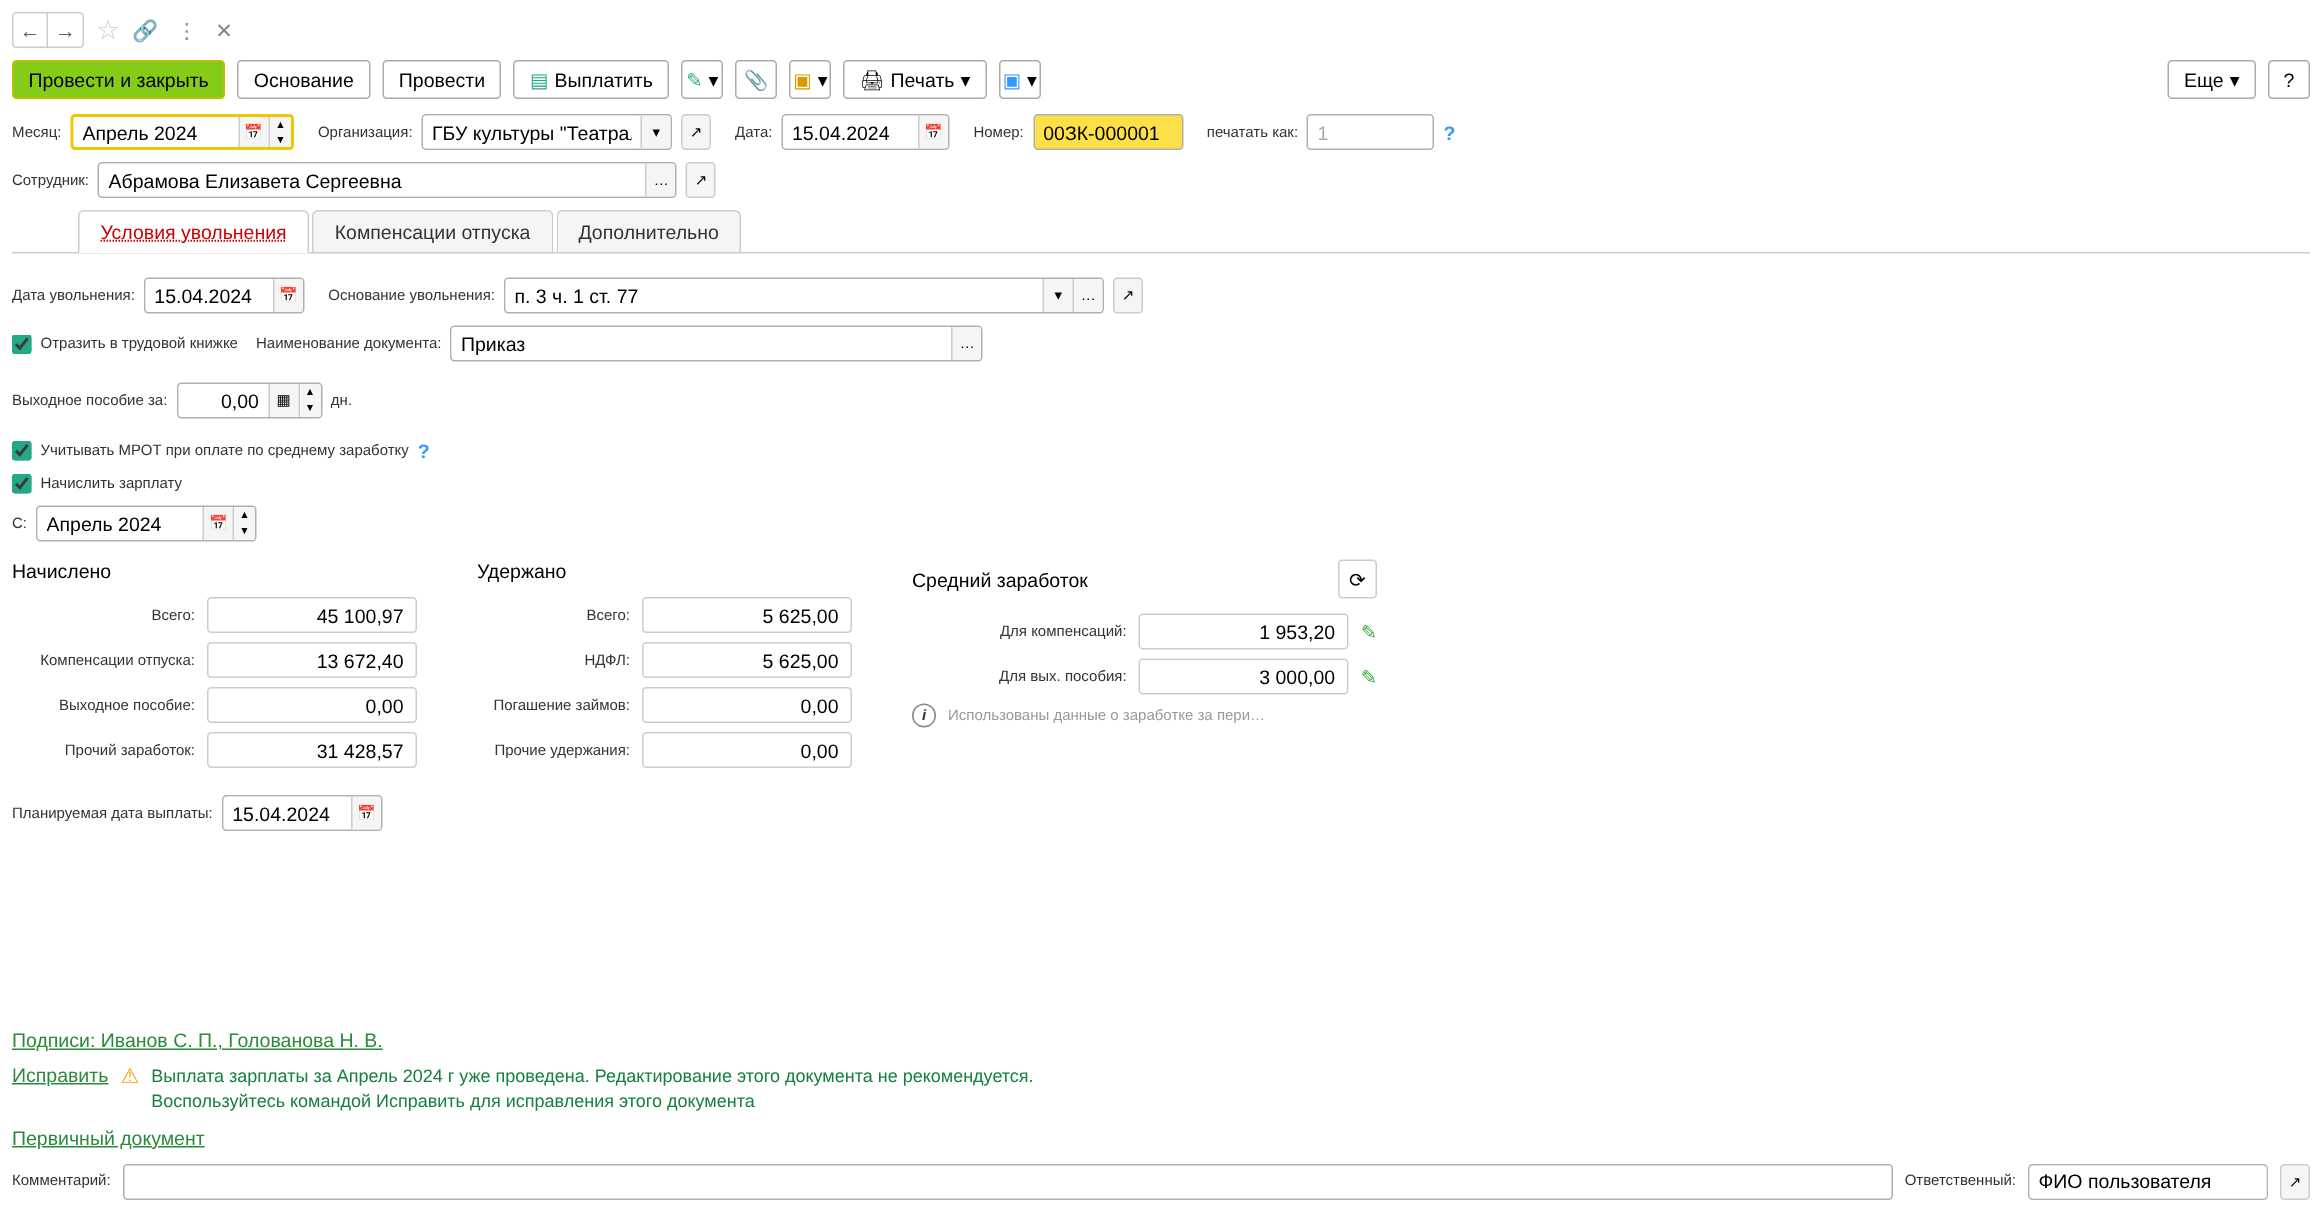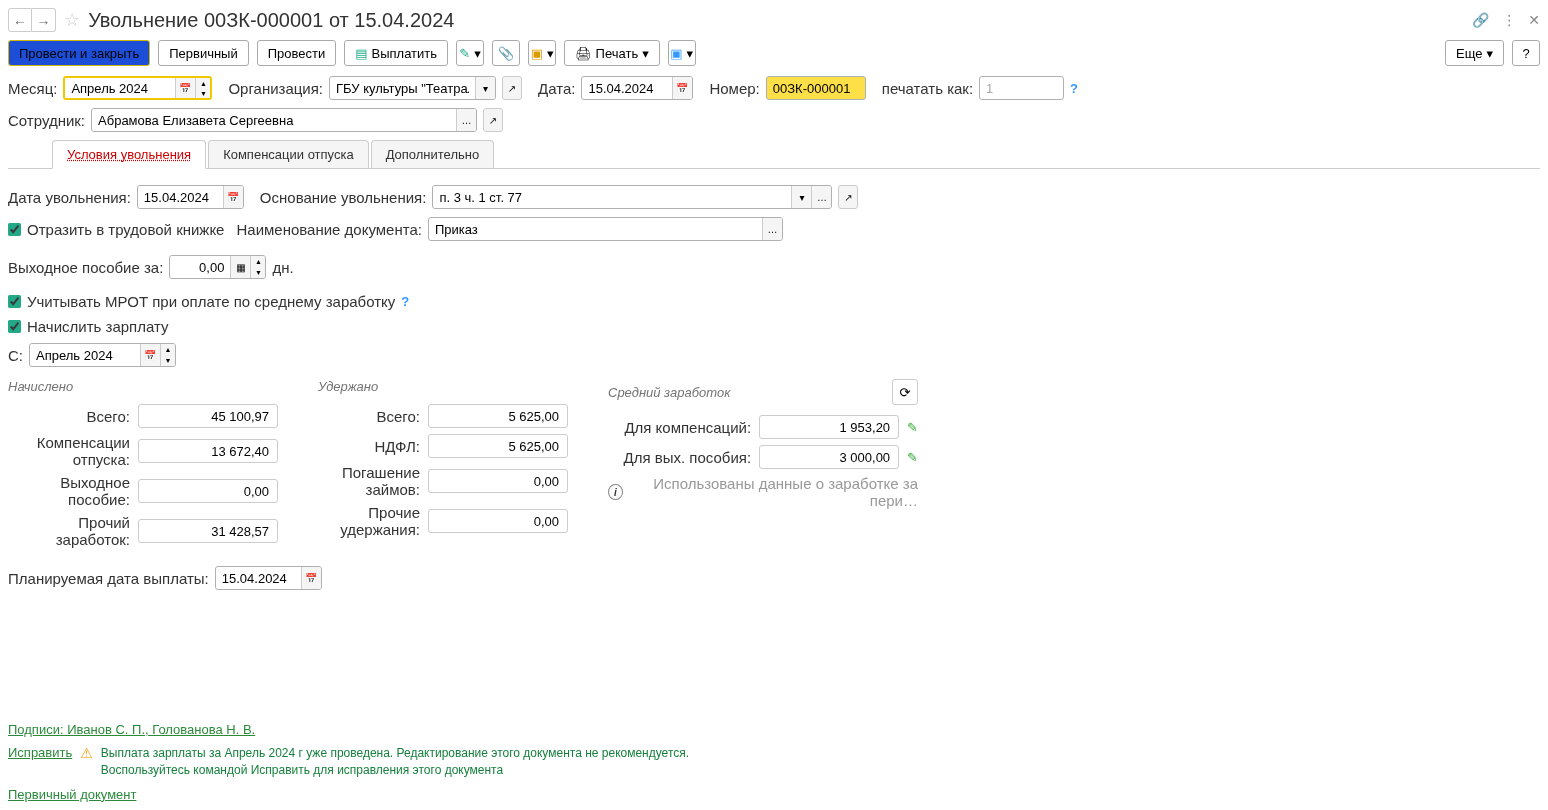--- a/index.html
+++ b/index.html
@@ -7,39 +7,39 @@
 .header { display: flex; align-items: center; margin-bottom: 8px; }
 .nav-btn { width: 24px; height: 24px; border: 1px solid #ccc; background: #fff; display: inline-flex; align-items: center; justify-content: center; cursor: pointer; font-size: 14px; color: #666; }
 .nav-btn:first-child { border-radius: 3px 0 0 3px; }
 .nav-btn:nth-child(2) { border-radius: 0 3px 3px 0; border-left: none; }
 .star-icon { margin: 0 8px; color: #ccc; font-size: 18px; cursor: pointer; }
 .title { font-size: 20px; font-weight: normal; flex: 1; }
 .header-right { display: flex; gap: 12px; align-items: center; }
 .icon-btn { cursor: pointer; color: #888; font-size: 14px; }
 .toolbar { display: flex; gap: 8px; align-items: center; margin-bottom: 10px; }
 .btn { height: 26px; padding: 0 10px; border: 1px solid #aaa; border-radius: 3px; background: #fff; cursor: pointer; font-size: 13px; display: inline-flex; align-items: center; gap: 4px; }
-.btn-primary { background: #1d4ed8; border-color: #d4b800; }
+.btn-primary { background: #84cc16; border-color: #d4b800; }
 .btn-icon-only { width: 28px; padding: 0; justify-content: center; }
 .btn-more { margin-left: auto; text-align: center; }
 .form-row { display: flex; align-items: center; gap: 6px; margin-bottom: 8px; }
-.label { font-size: 15px; }
+.label { font-size: 10px; }
 .input { height: 24px; border: 1px solid #b0b0b0; border-radius: 3px; padding: 0 6px; font-size: 13px; }
 .input-group { display: flex; border: 1px solid #b0b0b0; border-radius: 3px; overflow: hidden; height: 24px; }
 .input-group .input { border: none; height: 100%; }
 .input-group .ig-btn { width: 20px; border: none; border-left: 1px solid #ccc; background: #f5f5f5; cursor: pointer; display: flex; align-items: center; justify-content: center; font-size: 10px; }
 .tabs { display: flex; border-bottom: 1px solid #ccc; margin-bottom: 12px; padding-left: 44px; }
 .tab { padding: 6px 14px; border: 1px solid #ccc; border-bottom: none; background: #f5f5f5; cursor: pointer; font-size: 13px; border-radius: 4px 4px 0 0; margin-right: 2px; }
 .tab.active { background: #fff; border-bottom: 1px solid #fff; margin-bottom: -1px; color: #c00; text-decoration: underline dotted; }
 .content { padding: 4px 0; }
 .checkbox-row { display: flex; align-items: center; gap: 6px; margin-bottom: 8px; }
 .checkbox { accent-color: #2a8; }
 .help-icon { color: #39f; cursor: pointer; font-weight: bold; }
 .summary { display: flex; gap: 40px; margin-top: 12px; margin-bottom: 12px; }
 .summary-col { }
-.summary-header { color: #737373; font-size: 13px; margin-bottom: 10px; display: block; font-style: italic; }
+.summary-header { color: #000000; font-size: 13px; margin-bottom: 10px; display: block; }
 .summary-row { display: flex; align-items: center; gap: 8px; margin-bottom: 6px; justify-content: flex-end; }
 .summary-row .label { text-align: right; }
 .summary-input { width: 140px; height: 24px; border: 1px solid #ccc; border-radius: 3px; padding: 0 8px; text-align: right; font-size: 13px; background: #fff; }
 .pencil-icon { color: #3a3; cursor: pointer; }
 .info-icon { width: 16px; height: 16px; border: 1px solid #888; border-radius: 50%; display: inline-flex; align-items: center; justify-content: center; font-size: 10px; font-style: italic; font-weight: bold; }
 .refresh-btn { width: 26px; height: 26px; border: 1px solid #ccc; border-radius: 3px; background: #fff; cursor: pointer; display: flex; align-items: center; justify-content: center; }
 .footer { margin-top: auto; }
 .link { color: #2a8a3a; text-decoration: underline; cursor: pointer; }
 .warning-row { display: flex; align-items: flex-start; gap: 8px; margin: 8px 0; }
 .warning-icon { color: #f90; font-size: 14px; }
@@ -51,31 +51,30 @@
 .spinner-btns button { height: 11px; width: 14px; border: none; background: #f5f5f5; font-size: 7px; cursor: pointer; line-height: 1; }
 .group-highlighted { border: 2px solid #f0c800; }
 </style>
 </head>
 <body>
 
 <div class="header">
   <button class="nav-btn">←</button>
   <button class="nav-btn">→</button>
   <span class="star-icon">☆</span>
-  <h1 class="title">Увольнение 00ЗК-000001 от 15.04.2024</h1>
   <div class="header-right">
     <span class="icon-btn">🔗</span>
     <span class="icon-btn">⋮</span>
     <span class="icon-btn">✕</span>
   </div>
 </div>
 
 <div class="toolbar">
   <button class="btn btn-primary">Провести и закрыть</button>
-  <button class="btn">Первичный</button>
+  <button class="btn">Основание</button>
   <button class="btn">Провести</button>
   <button class="btn">
       <span style="color:#2a8">▤</span>
       <span>Выплатить</span>
     </button>
   <button class="btn btn-icon-only"><span style="color:#2a8">✎</span>▾</button>
   <button class="btn btn-icon-only">📎</button>
   <button class="btn btn-icon-only"><span style="color:#d90">▣</span>▾</button>
   <button class="btn">🖨 <span>Печать</span> ▾</button>
   <button class="btn btn-icon-only"><span style="color:#39f">▣</span>▾</button>

